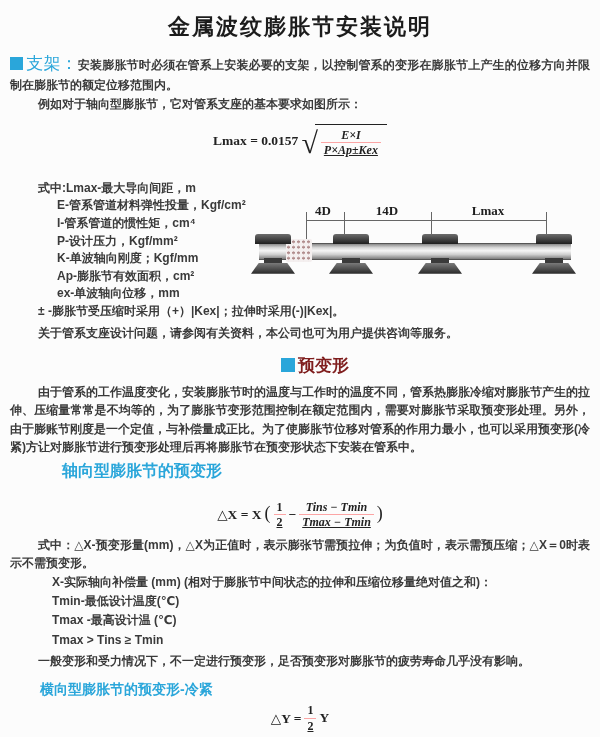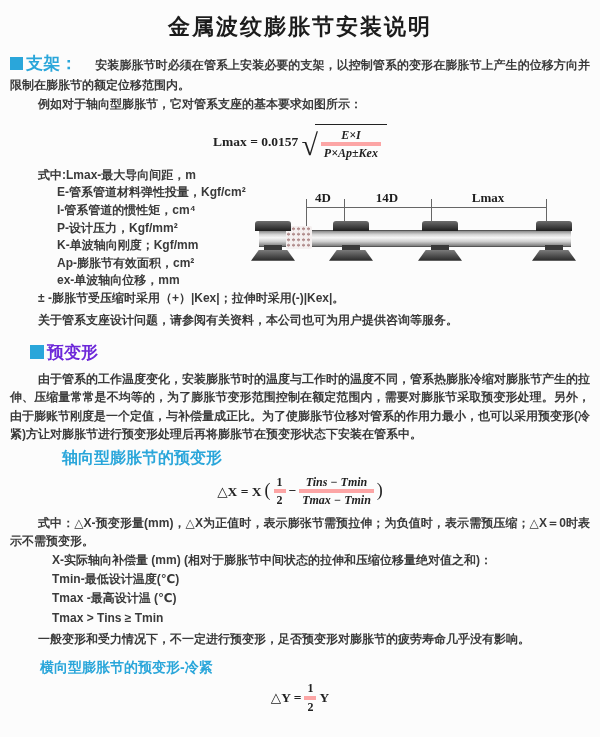--- a/index.html
+++ b/index.html
@@ -14,45 +14,45 @@
 
   h1.title{
     margin:0 0 12px 0;text-align:center;
     font-size:22px;font-weight:bold;color:#1c1c1c;letter-spacing:2px;
   }
 
   .para{margin:0 10px;font-size:12px;font-weight:600;line-height:19px;text-align:justify;}
   .para.indent{text-indent:28px;}
   .para.first-line{line-height:20px;}
   .sq{display:inline-block;width:13px;height:13px;background:#2aa6da;margin-right:3px;vertical-align:-1px;}
-  .inline-head{font-size:17px;font-weight:bold;color:#2aa6da;margin-right:18px;}
+  .inline-head{font-size:17px;font-weight:normal;color:#2aa6da;margin-right:0;}
 
-  .h2{margin:12px 0 6px 30px;font-size:17px;font-weight:bold;color:#6d28d9;}
+  .h2{margin:12px 0 6px 30px;font-size:17px;font-weight:bold;color:#7f1d1d;text-align:center;}
   .h2 .sq{width:14px;height:14px;vertical-align:-1px;}
   .h3{margin:4px 0 6px 62px;font-size:16px;font-weight:bold;color:#2aa6da;}
   .h3.lateral{margin:10px 5px 4px 40px;font-size:14px;}
 
   
   .formula{display:flex;justify-content:center;align-items:center;gap:3px;
     font-family:"Liberation Serif","DejaVu Serif",serif;font-weight:bold;color:#222;
     font-size:13.5px;}
   .formula .it{font-style:italic;}
   .frac{display:inline-flex;flex-direction:column;align-items:center;line-height:1.2;font-size:12px;}
-  .frac .den{border-top:4px solid #fca5a5;}
+  .frac .den{border-top:1px solid #fca5a5;text-decoration:underline;}
   .frac .num,.frac .den{padding:0 3px;}
   .sqrt{display:inline-flex;align-items:center;}
   .sqrt-glyph{font-size:30px;font-weight:400;line-height:0.9;margin-right:-3px;transform:translateY(2px);}
   .sqrt-body{border-top:1.5px solid #222;padding:2px 6px 0 6px;}
   .paren{font-size:18px;font-weight:400;transform:translateY(-1px);}
   .f-lmax{margin:10px 0 6px 0;text-align:center;}
-  .f-dx{margin:6px 0 4px 0;}
+  .f-dx{margin:18px 0 4px 0;}
   .f-dy{margin:4px 0 0 0;}
 
   
-  .defs-zone{position:relative;margin:6px 10px 0 10px;min-height:140px;}
+  .defs-zone{position:relative;margin:22px 10px 0 10px;min-height:140px;}
   .def-line{font-size:12px;font-weight:600;line-height:17.6px;white-space:nowrap;}
   .def-line.lead{margin-left:28px;}
   .def-line.item{margin-left:47px;}
   .def-line.pm{margin-left:28px;}
 
   .note-line{margin:3px 10px 0 10px;text-indent:28px;font-size:12px;font-weight:600;line-height:18px;}
 
   
   .diagram{position:absolute;left:249px;top:26px;width:345px;height:72px;}
   .dim-label{position:absolute;top:-3px;transform:translateX(-50%);

